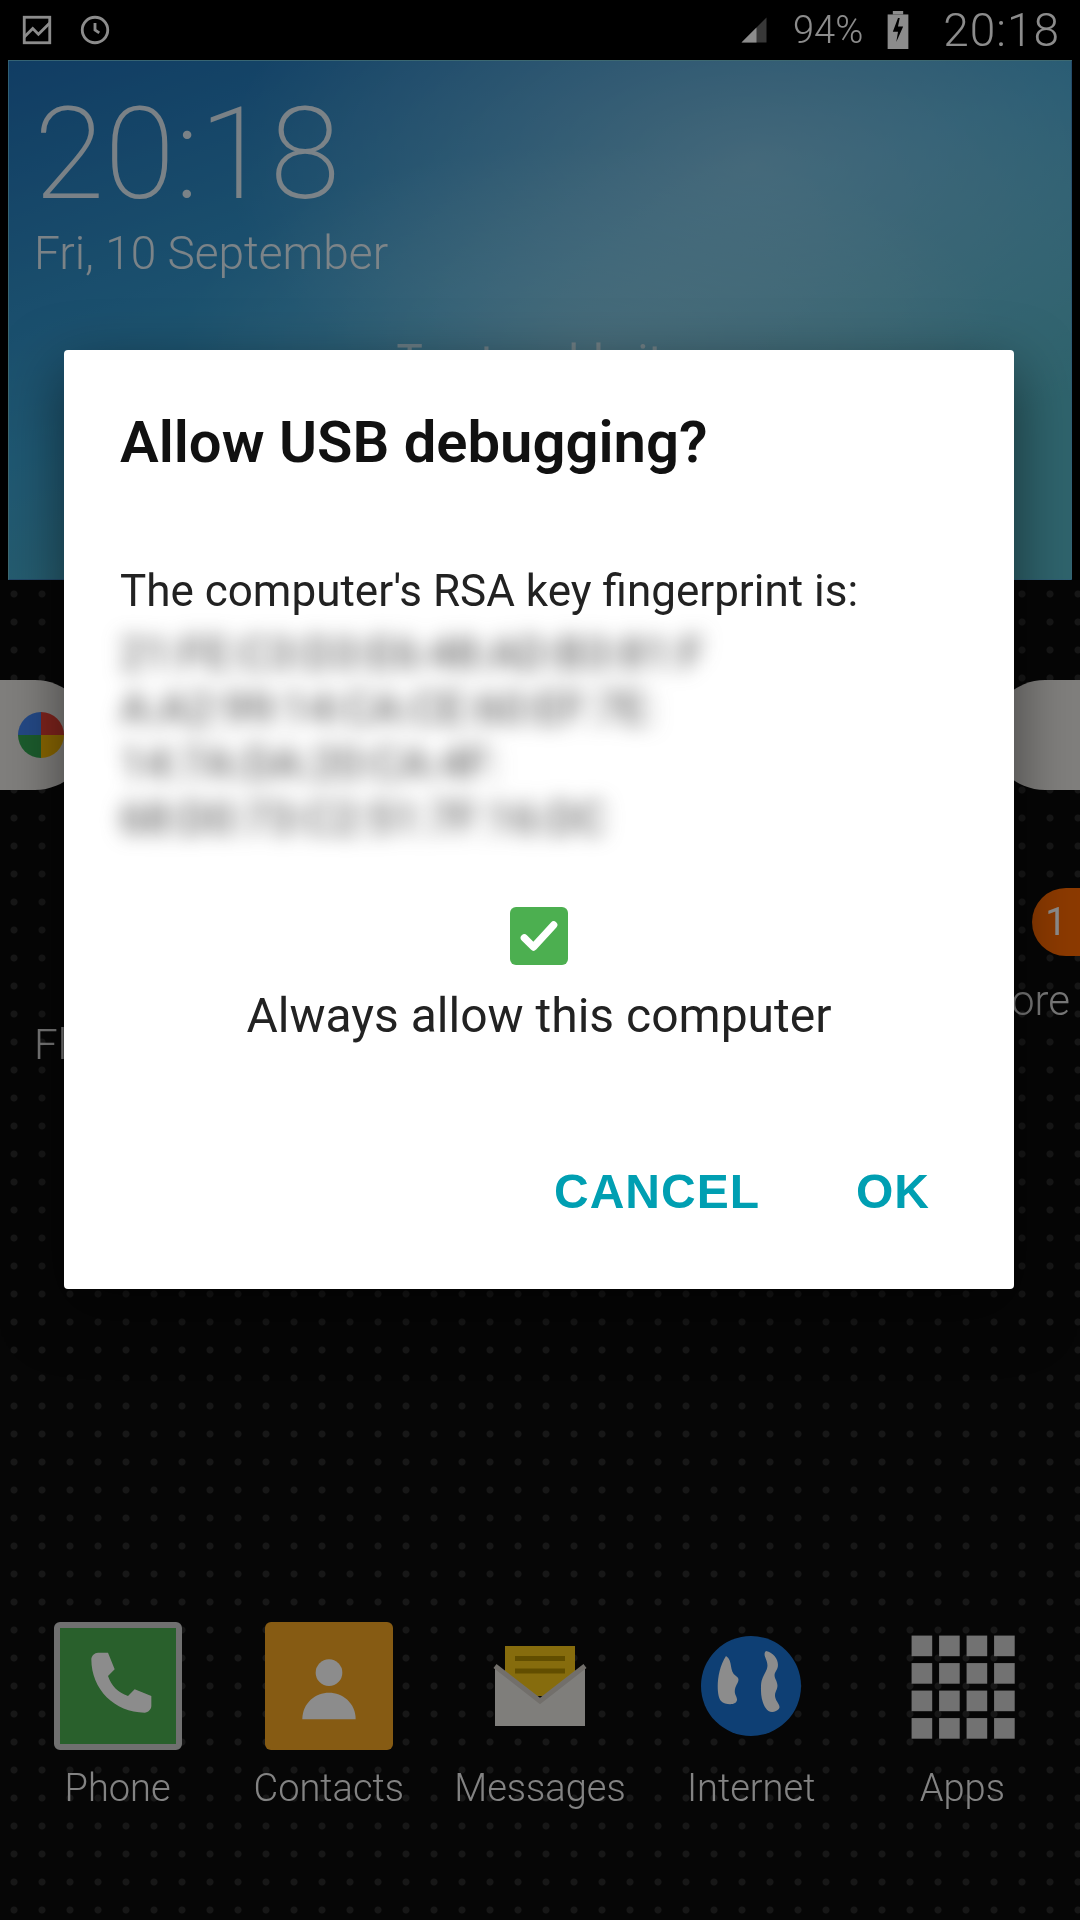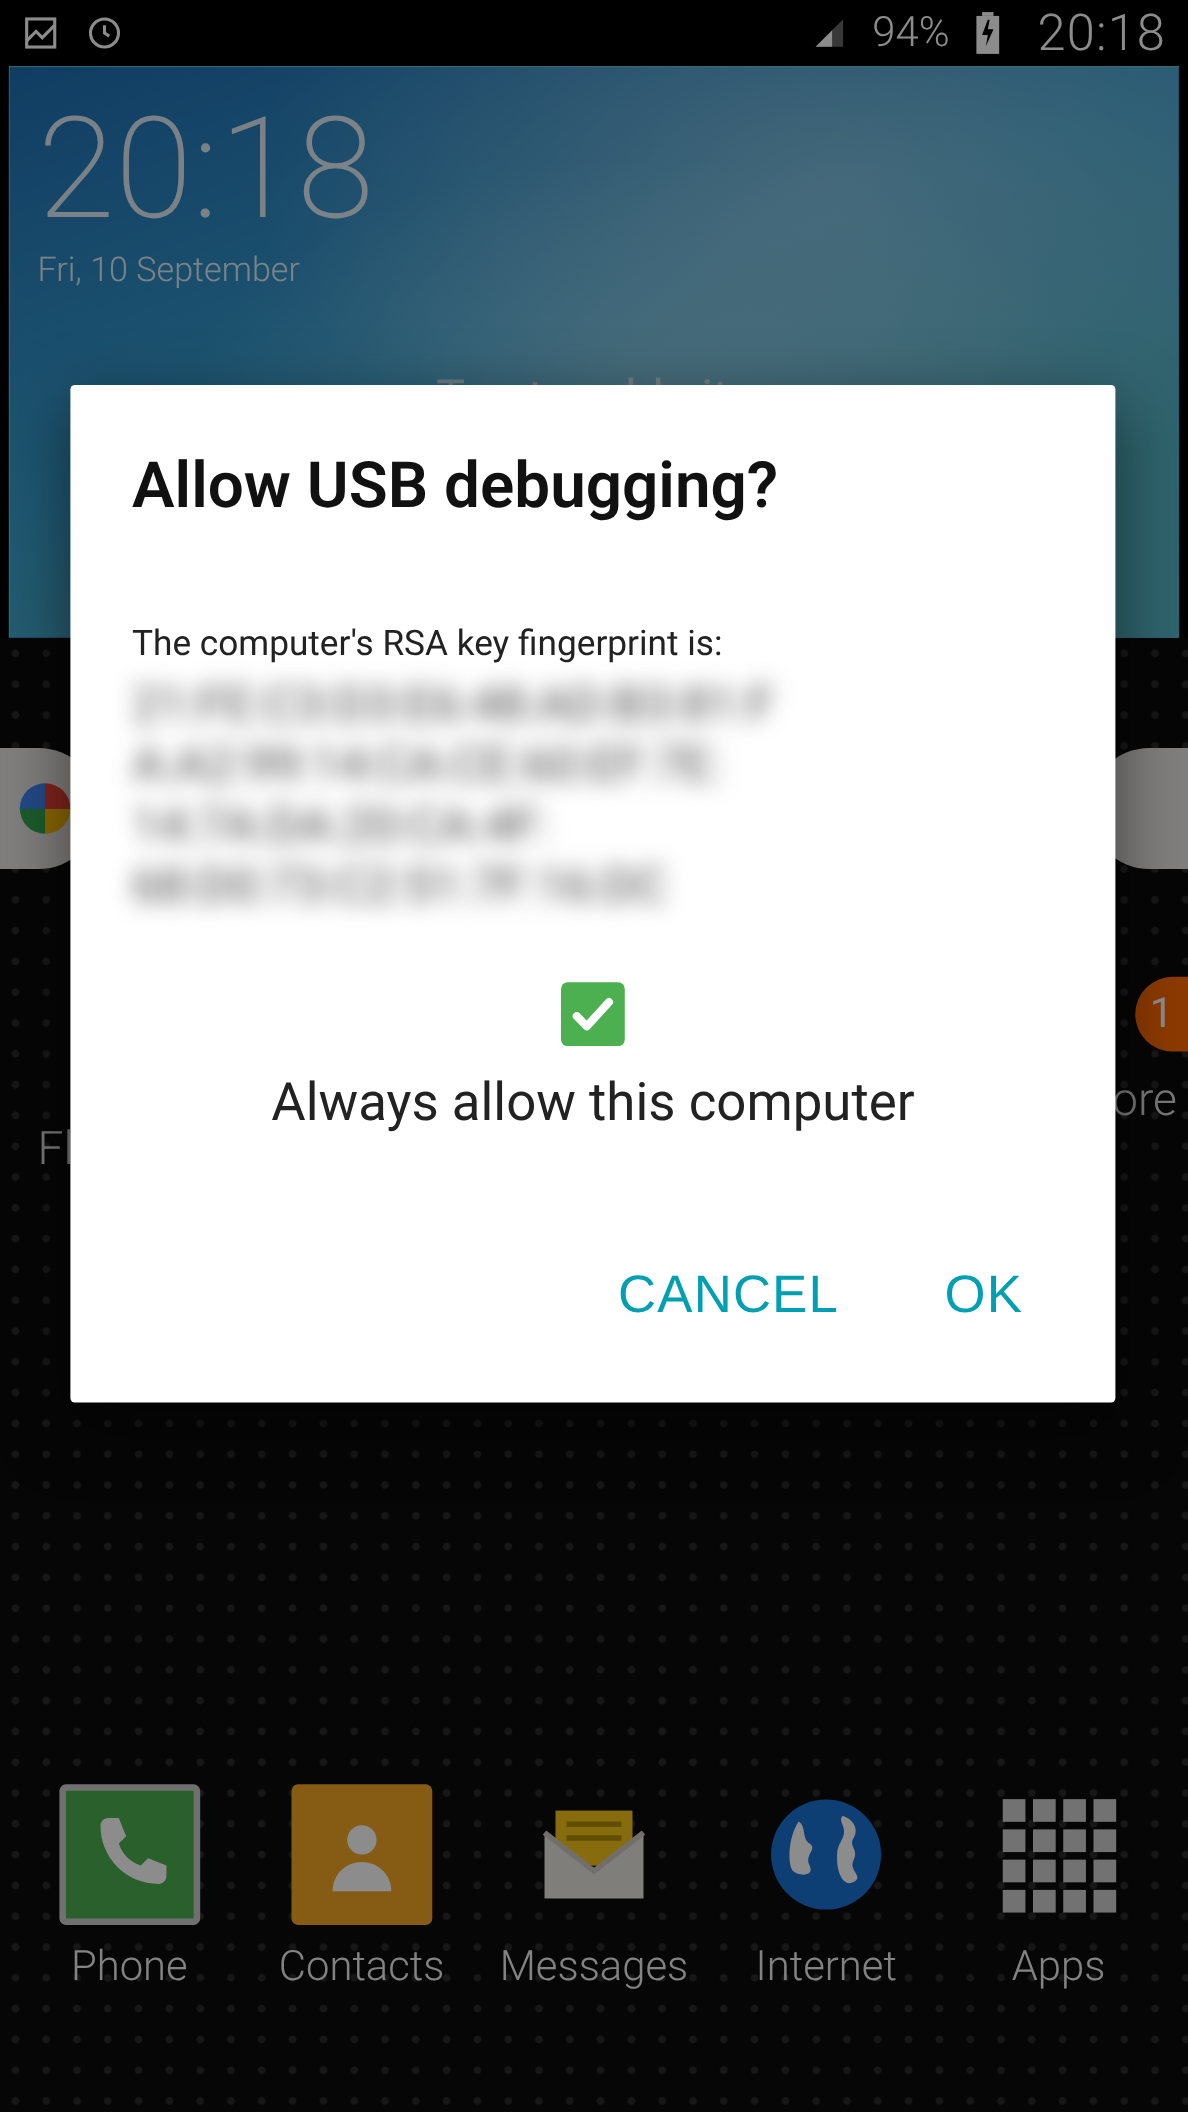--- a/index.html
+++ b/index.html
@@ -24,21 +24,21 @@
     background: linear-gradient(160deg, #1f6fb5 0%, #3aa1d0 45%, #56b6c6 80%);
     border: 1px solid rgba(255,255,255,0.15);
   }
   .wallpaper::after {
     content: ""; position: absolute; inset: 0;
     background: radial-gradient(ellipse at 70% 20%, rgba(255,255,255,0.35), transparent 50%),
                 radial-gradient(ellipse at 55% 55%, rgba(255,255,255,0.25), transparent 50%);
   }
   .clock-widget { position: absolute; top: 90px; left: 34px; color: rgba(255,255,255,0.85); }
   .clock-widget .big-time { font-size: 128px; font-weight: 200; line-height: 1; }
-  .clock-widget .date { font-size: 31px; font-weight: 300; margin-top: 8px; }
+  .clock-widget .date { font-size: 46px; font-weight: 300; margin-top: 8px; }
   .tap-city { position: absolute; top: 335px; left: 0; right: 0; text-align: center; color: rgba(255,255,255,0.6); font-size: 44px; }
 
   
   .carbon {
     position: absolute; top: 580px; left: 0; right: 0; bottom: 0;
     background:
       radial-gradient(circle at 50% 50%, #2b2b2b 0 3px, #0b0b0b 4px 10px) 0 0/28px 28px,
       #0d0d0d;
   }
 
@@ -89,38 +89,38 @@
     position: absolute; inset: 0;
     background: rgba(0,0,0,0.45);
   }
   .dialog {
     position: absolute; top: 350px; left: 64px; right: 66px;
     background: #fff; border-radius: 4px;
     padding: 58px 56px 60px 56px;
     box-shadow: 0 20px 60px rgba(0,0,0,0.5);
   }
   .dialog-title { font-size: 58px; font-weight: 600; color: #111; margin-bottom: 90px; }
-  .dialog-msg { font-size: 32px; color: #222; line-height: 1.15; margin-bottom: 10px; }
+  .dialog-msg { font-size: 44px; color: #222; line-height: 1.15; margin-bottom: 10px; }
   .fingerprint {
     font-size: 44px; color: #444;
     filter: blur(10px);
     user-select: none;
     margin-bottom: 60px;
     line-height: 1.25;
   }
   .check-row { display: flex; align-items: center; gap: 22px; margin-bottom: 110px; flex-direction: column; }
   .checkbox {
     width: 58px; height: 58px; background: #4caf50; border-radius: 6px;
     display: flex; align-items: center; justify-content: center;
   }
   .check-label { font-size: 48px; color: #222; }
   .dialog-actions { display: flex; justify-content: flex-end; gap: 80px; padding-right: 20px; }
   .dialog-btn {
     background: none; border: none; color: #009fb2;
-    font-size: 48px; font-weight: 400; letter-spacing: 1px;
+    font-size: 48px; font-weight: 700; letter-spacing: 1px;
     padding: 10px 8px;
   }
 </style>
 </head>
 <body>
 
 <div class="status-bar">
   <div class="status-left">
     <span class="status-ico">
       <svg width="34" height="34" viewBox="0 0 24 24" fill="none" stroke="#fff" stroke-width="2">

